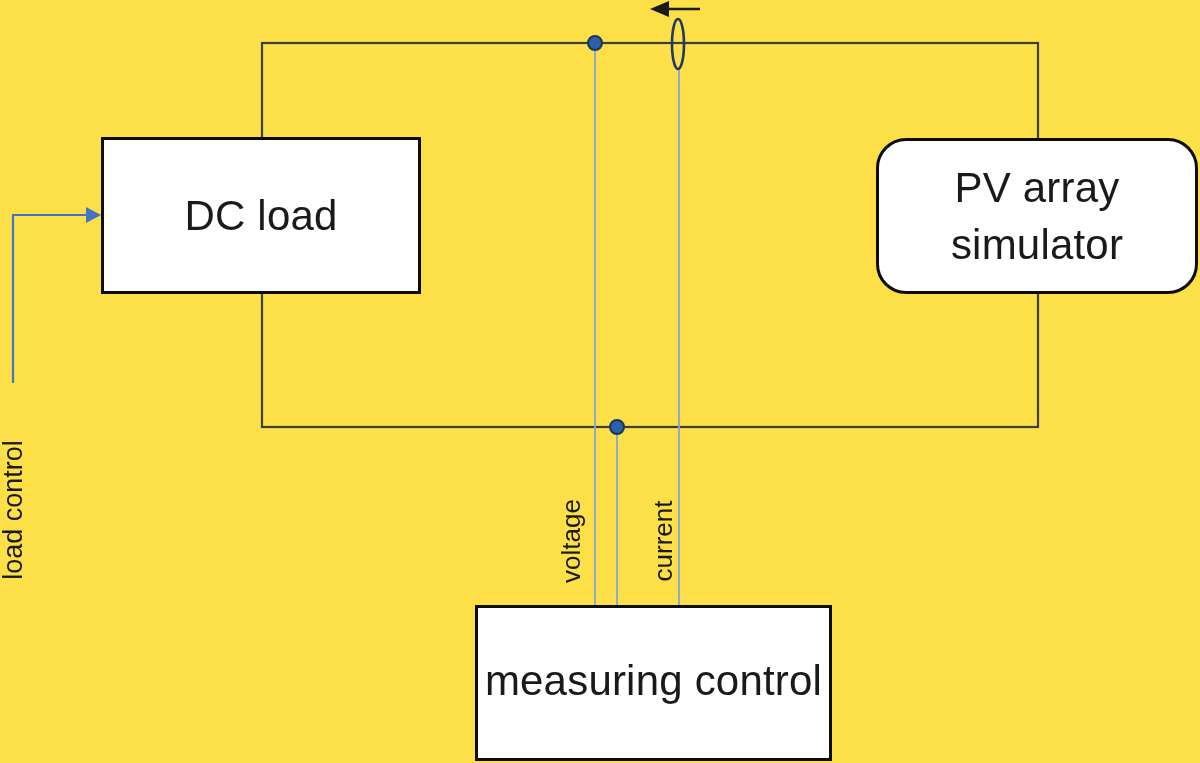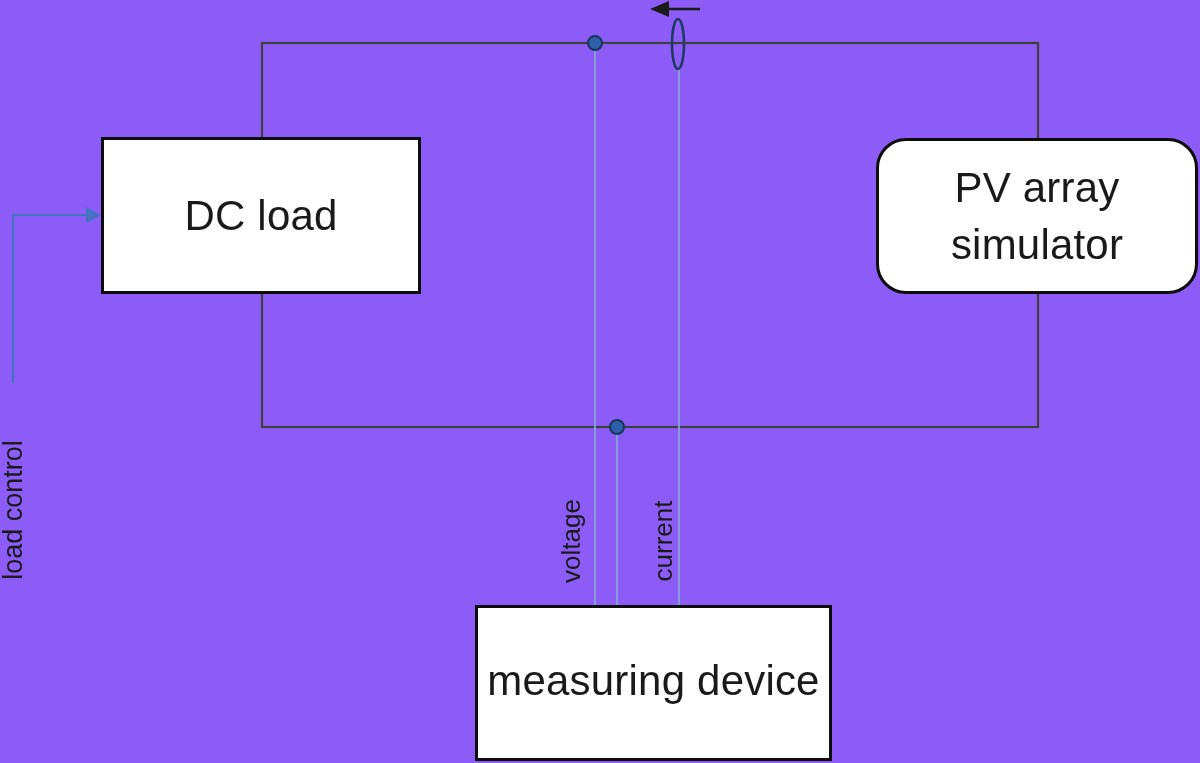--- a/index.html
+++ b/index.html
@@ -5,21 +5,21 @@
   html, body {
     margin: 0;
     padding: 0;
     background: #ffffff;
     font-family: "Liberation Sans", "DejaVu Sans", sans-serif;
   }
   .stage {
     position: relative;
     width: 1200px;
     height: 763px;
-    background: #8b5cf6;
+    background: #fde047;
     overflow: hidden;
   }
   .wires-svg {
     position: absolute;
     left: 0;
     top: 0;
     z-index: 1;
   }
   .node-box {
     position: absolute;
@@ -84,21 +84,21 @@
 
   <div class="node-box box-dc-load">
     <span>DC load</span>
   </div>
 
   <div class="node-box box-pv">
     <span>PV array simulator</span>
   </div>
 
   <div class="node-box box-measuring">
-    <span>measuring device</span>
+    <span>measuring control</span>
   </div>
 
   <div class="rot-label lbl-load-control">load control</div>
 
   <div class="rot-label lbl-voltage">voltage</div>
 
   <div class="rot-label lbl-current">current</div>
 
 </div>
 

